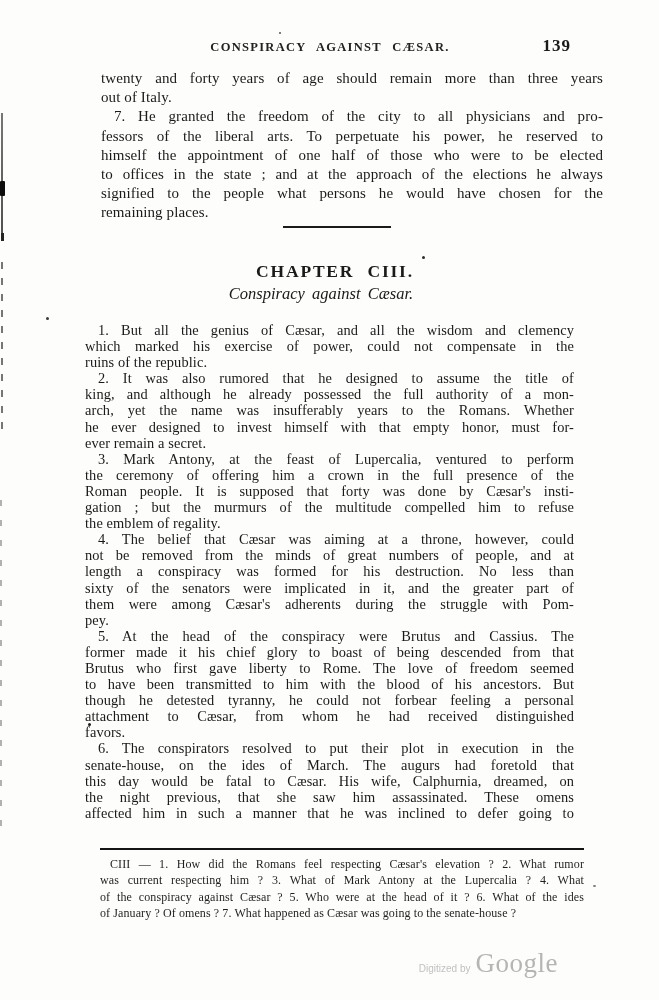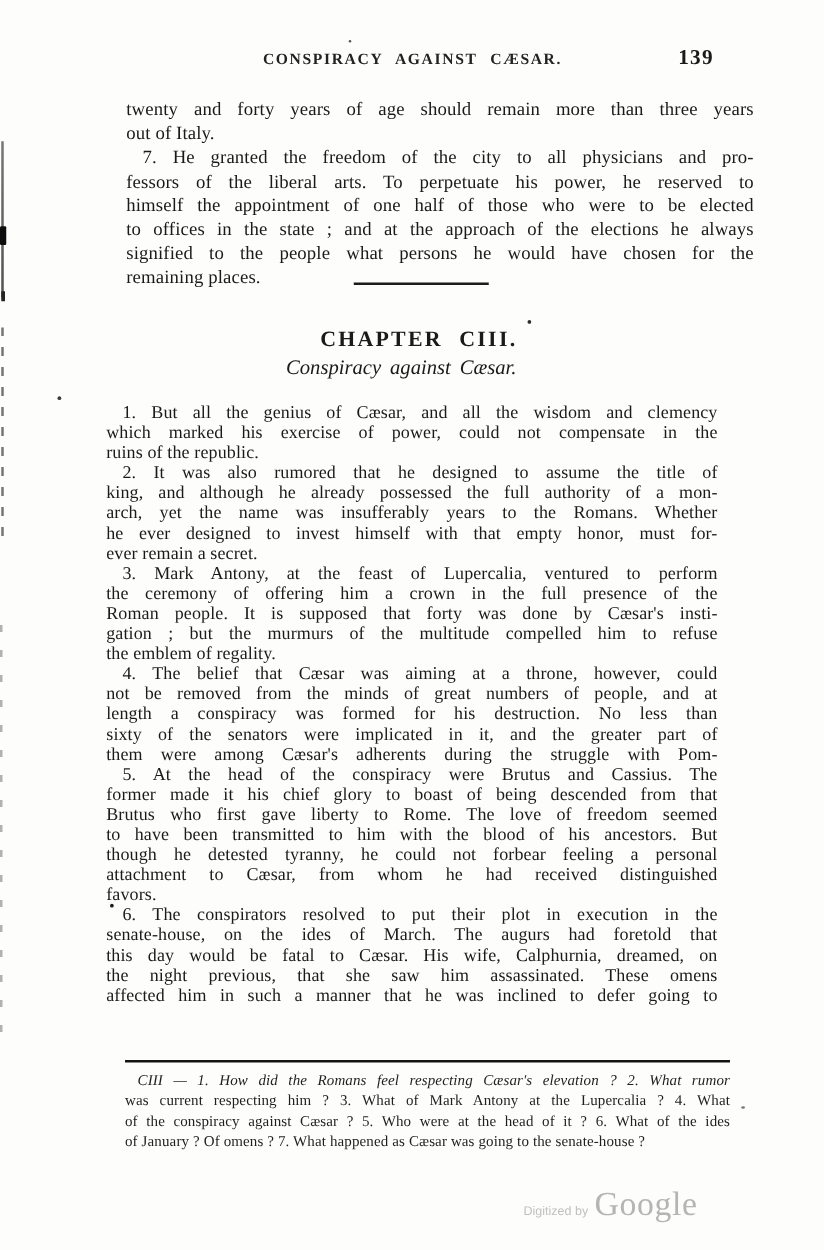--- a/index.html
+++ b/index.html
@@ -35,41 +35,41 @@
     position: absolute;
     right: 4px; top: -4px;
     font-size: 17px;
     font-weight: bold;
     letter-spacing: 1px;
   }
 
   
   .textcol { position: absolute; }
   .section-a {
-    top: 79px; left: 101px; width: 502px;
+    top: 69px; left: 101px; width: 502px;
     font-size: 15px; line-height: 19.2px;
   }
   .section-b {
     top: 322px; left: 85px; width: 489px;
     font-size: 14.4px; line-height: 16.1px;
   }
   .footnote {
     top: 856px; left: 100px; width: 484px;
     font-size: 12px; line-height: 16.4px;
     color: #1f1f1f;
   }
   .para { margin: 0; }
   .line {
     text-align: justify;
     text-align-last: justify;
     letter-spacing: 0.1px;
   }
   .line.lastline { text-align-last: left; }
   .line.indent { text-indent: 13px; }
-  .footnote .line.indent { text-indent: 10px; font-style: italic; }
+  .footnote .line.indent { text-indent: 10px; }
 
   
   .chapter-rule {
     position: absolute;
     top: 226px; left: 283px;
     width: 108px; height: 2px;
     background: #1b1b1b;
   }
   .chapter-heading {
     position: absolute;
@@ -196,20 +196,21 @@
         <div class="line">Roman people. It is supposed that forty was done by Cæsar's insti-</div>
         <div class="line">gation ; but the murmurs of the multitude compelled him to refuse</div>
         <div class="line lastline">the emblem of regality.</div>
       </div>
       <div class="para">
         <div class="line indent">4. The belief that Cæsar was aiming at a throne, however, could</div>
         <div class="line">not be removed from the minds of great numbers of people, and at</div>
         <div class="line">length a conspiracy was formed for his destruction. No less than</div>
         <div class="line">sixty of the senators were implicated in it, and the greater part of</div>
         <div class="line">them were among Cæsar's adherents during the struggle with Pom-</div>
+        <div class="line lastline">pey.</div>
       </div>
       <div class="para">
         <div class="line indent">5. At the head of the conspiracy were Brutus and Cassius. The</div>
         <div class="line">former made it his chief glory to boast of being descended from that</div>
         <div class="line">Brutus who first gave liberty to Rome. The love of freedom seemed</div>
         <div class="line">to have been transmitted to him with the blood of his ancestors. But</div>
         <div class="line">though he detested tyranny, he could not forbear feeling a personal</div>
         <div class="line">attachment to Cæsar, from whom he had received distinguished</div>
         <div class="line lastline">favors.</div>
       </div>

